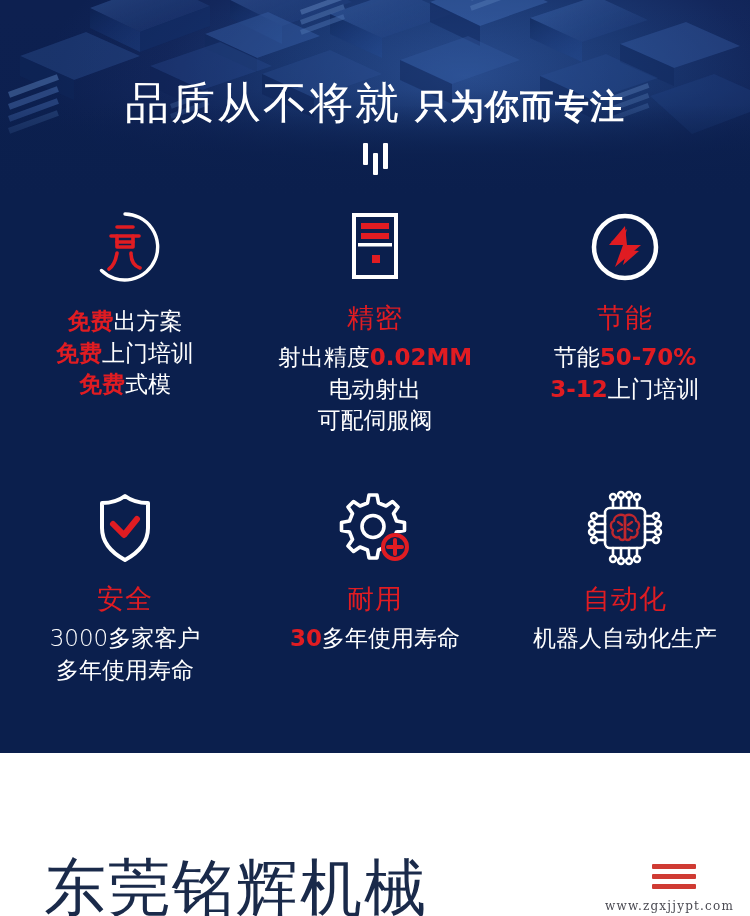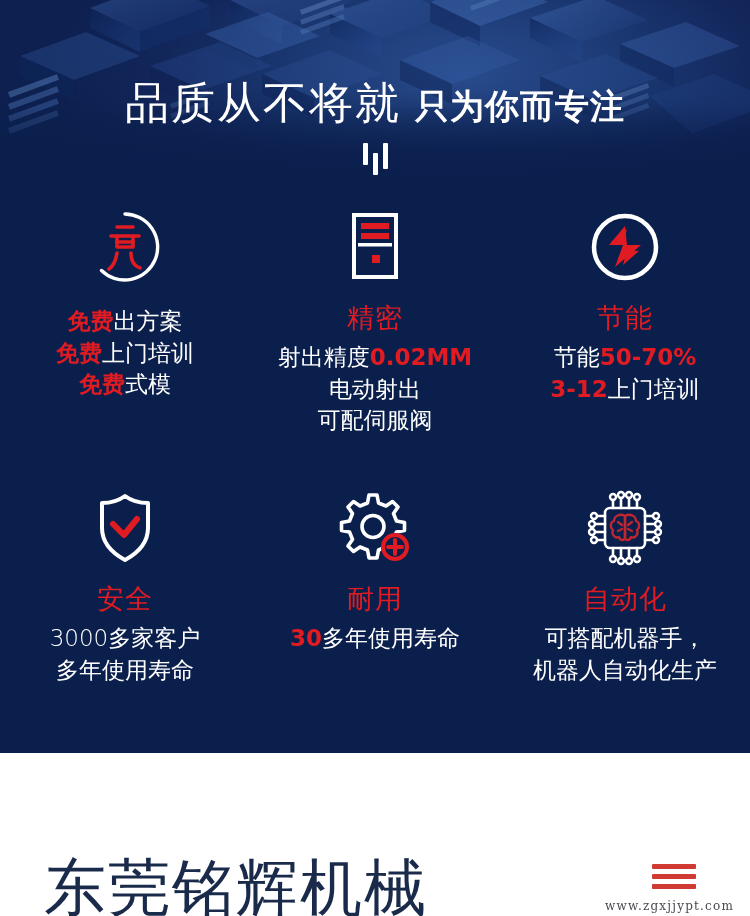--- a/index.html
+++ b/index.html
@@ -322,21 +322,20 @@
             <g fill="none" stroke="#c0282e" stroke-width="2.3" stroke-linecap="round" stroke-linejoin="round">
               <path d="M41 27 C36 24 30 27 30 32 C26 33 26 39 29 41 C27 45 31 50 35 48 C36 52 41 52 41 48 Z"></path>
               <path d="M41 27 C46 24 52 27 52 32 C56 33 56 39 53 41 C55 45 51 50 47 48 C46 52 41 52 41 48 Z"></path>
               <path d="M41 29 L41 48"></path>
               <path d="M34 33 L38 36 M34 42 L38 40 M48 33 L44 36 M48 42 L44 40"></path>
             </g>
           </svg>
         </div>
         <div class="cell-title">自动化</div>
         <div class="cell-lines">
-          <div class="ln">可搭配机器手，</div>
           <div class="ln">机器人自动化生产</div>
         </div>
       </div>
 
     </div>
   </div>
 
   <div class="white-section">
     <div class="brand">东莞铭辉机械</div>
     <div class="watermark">

